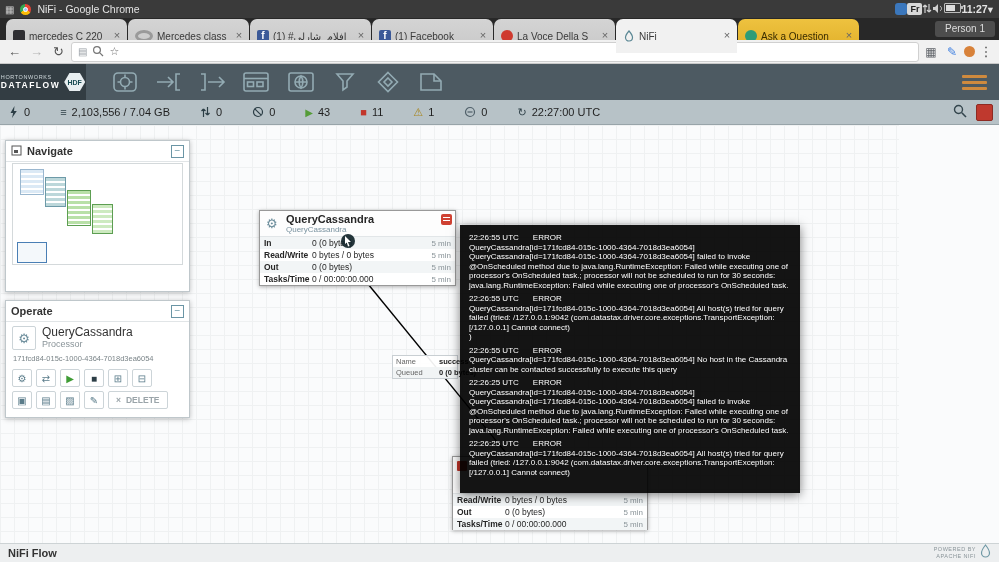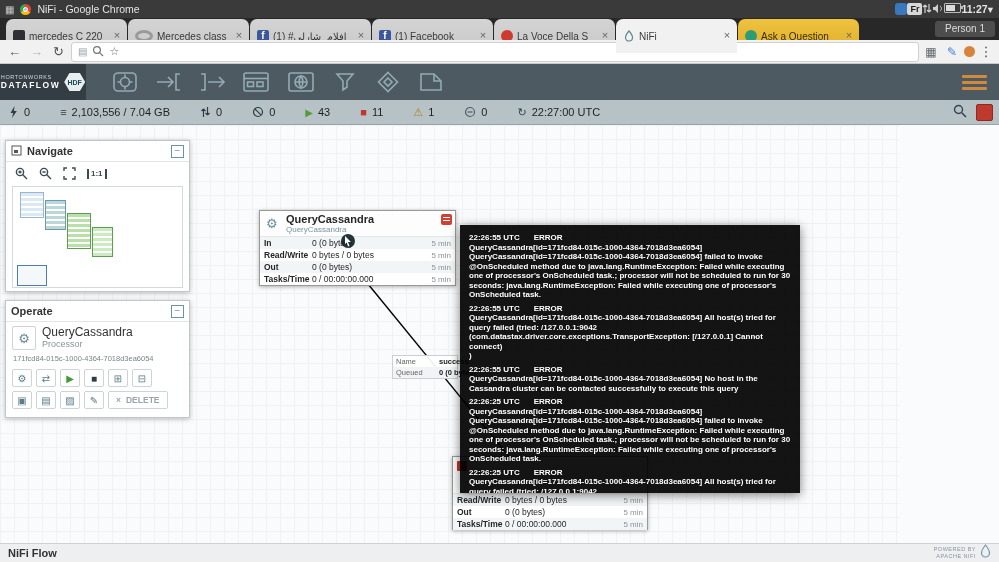--- a/index.html
+++ b/index.html
@@ -148,21 +148,21 @@
   
   .conn-label{position:absolute;left:392px;top:230px;width:64px;background:rgba(255,255,255,.93);
               border:1px solid #c9cfd3;font-size:7.5px;z-index:3;}
   .cl-row{display:flex;gap:16px;padding:1px 3px;}
   .cl-row.odd{background:rgba(240,243,244,.9);}
   .cl-k{color:#666;width:27px;flex:0 0 27px;}
   .cl-v{color:#222;font-weight:bold;white-space:nowrap;}
 
   
   .tooltip{position:absolute;left:460px;top:100px;width:340px;height:268px;background:rgba(0,0,0,.92);
-           color:#fff;padding:8px 9px;box-sizing:border-box;font-size:8px;line-height:9.5px;font-weight:bold;
+           color:#fff;padding:8px 9px;box-sizing:border-box;font-size:8px;line-height:9.5px;font-weight:normal;
            z-index:6;box-shadow:0 2px 10px rgba(0,0,0,.5);overflow:hidden;}
   .bulletin{margin-bottom:4px;}
   .b-head{display:flex;gap:14px;}
   .b-line{word-wrap:break-word;}
 
   .cursor{position:absolute;left:340px;top:108px;z-index:9;}
 
   
   .bottombar{position:absolute;left:0;top:543px;width:100%;height:19px;background:#edeff0;border-top:1px solid #cdd3d5;
              display:flex;align-items:center;justify-content:space-between;padding:0 8px;box-sizing:border-box;}
@@ -407,40 +407,20 @@
     <div class="panel" style="left:5px;top:15px;height:152px;">
       <div class="panel-h">
         <span>
           <svg width="11" height="11" viewBox="0 0 11 11">
               <rect x="1" y="1" width="9" height="9" stroke="#555" fill="none"></rect>
               <rect x="3" y="5" width="4" height="3" fill="#555"></rect>
             </svg>
         </span>
         <span class="panel-title">Navigate</span>
         <span class="collapse">−</span>
-      </div>
-      <div class="nav-tools">
-        <span>
-          <svg width="13" height="13" viewBox="0 0 13 13">
-              <circle cx="5" cy="5" r="3.6"></circle>
-              <path d="M7.8 7.8L12 12M3.4 5h3.2M5 3.4v3.2"></path>
-            </svg>
-        </span>
-        <span>
-          <svg width="13" height="13" viewBox="0 0 13 13">
-              <circle cx="5" cy="5" r="3.6"></circle>
-              <path d="M7.8 7.8L12 12M3.4 5h3.2"></path>
-            </svg>
-        </span>
-        <span>
-          <svg width="13" height="13" viewBox="0 0 13 13">
-              <path d="M1 4V1h3M9 1h3v3M12 9v3H9M4 12H1V9"></path>
-            </svg>
-        </span>
-        <span class="actual-size">1:1</span>
       </div>
       <div class="birdseye">
         <div class="mini m1"></div>
         <div class="mini m2"></div>
         <div class="mini m3"></div>
         <div class="mini m4"></div>
         <div class="viewport-rect"></div>
       </div>
     </div>
 

